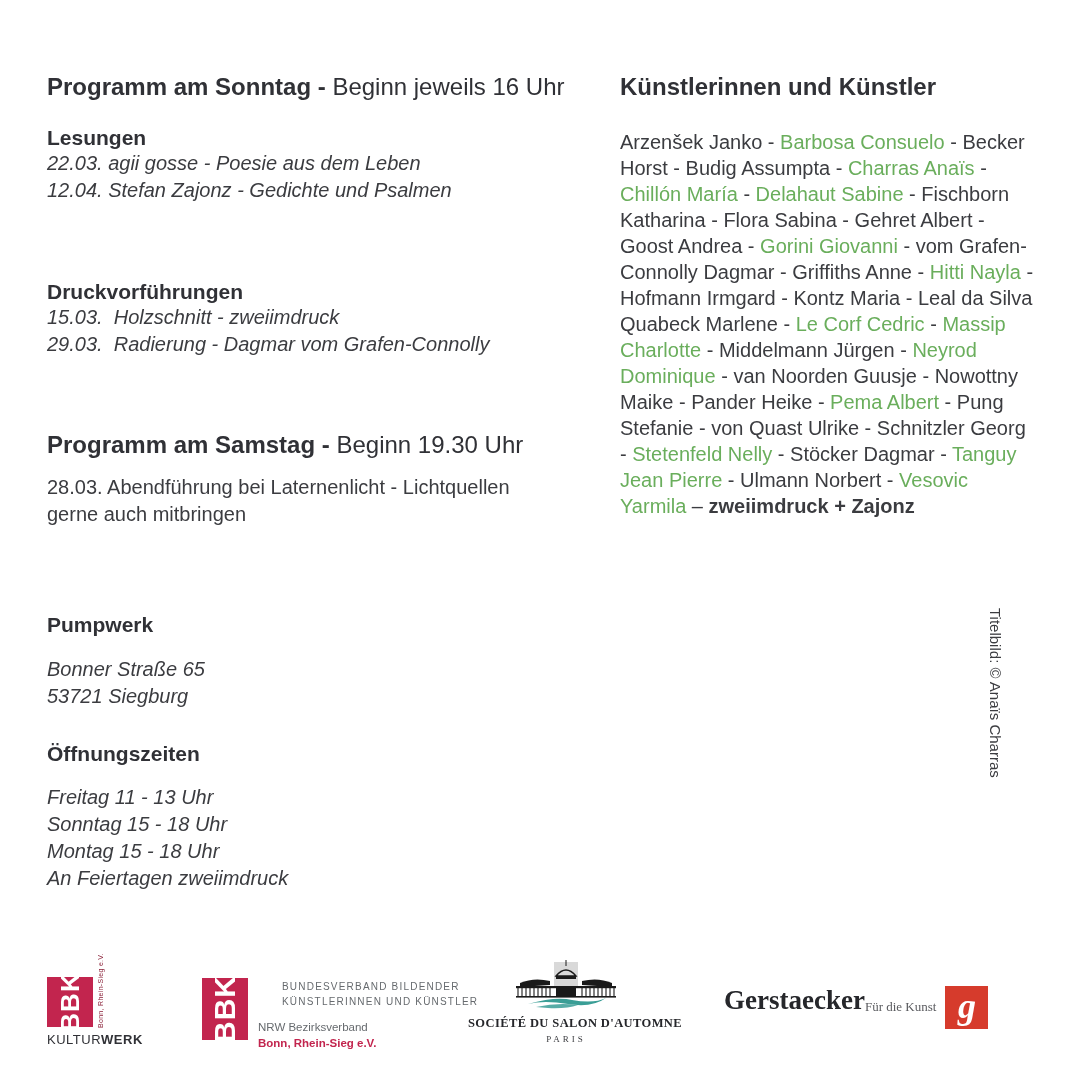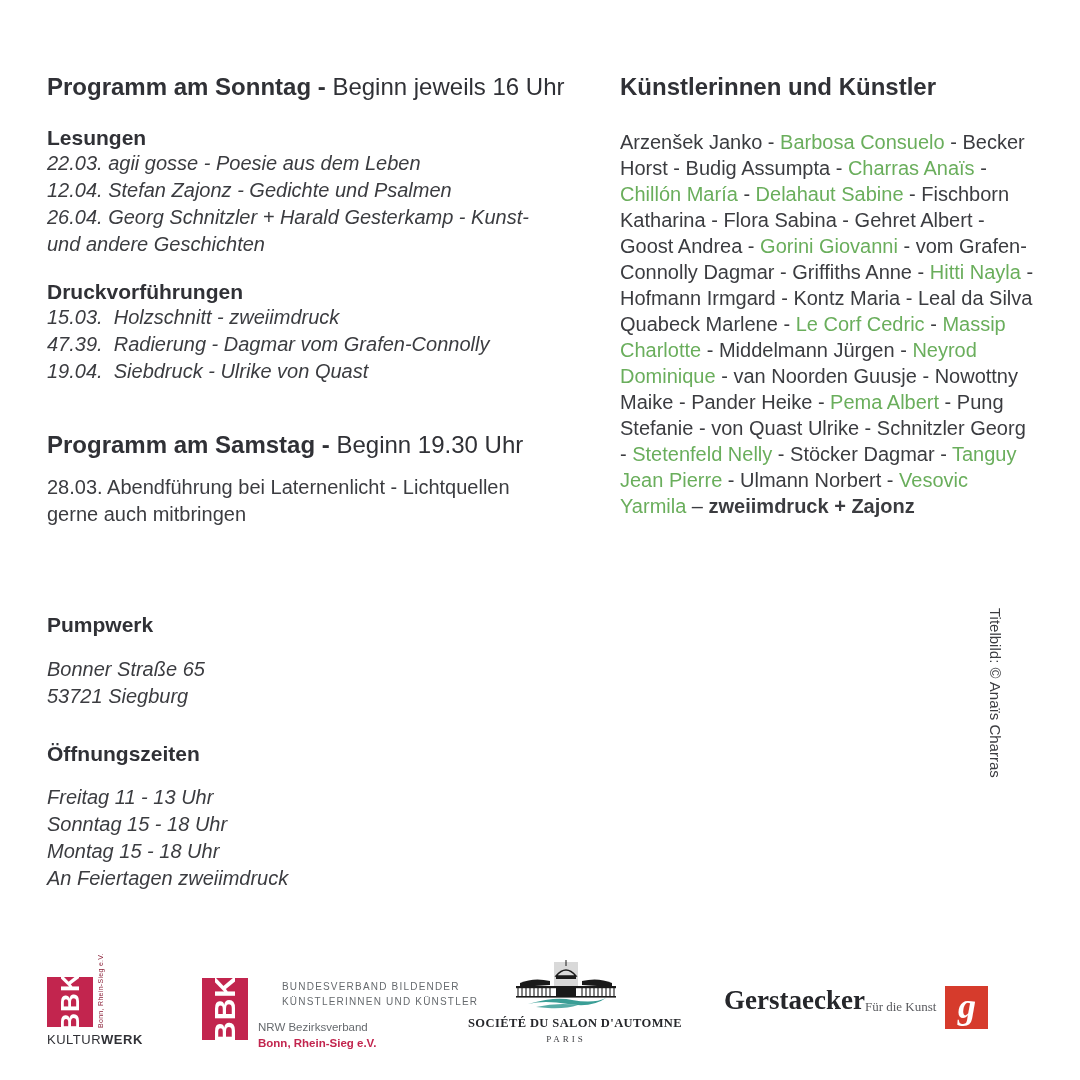--- a/index.html
+++ b/index.html
@@ -64,28 +64,26 @@
 </style>
 </head>
 <body>
 
 <h1 class="abs h1" style="left:47px;top:73px;"><span>Programm am Sonntag - </span><span class="light">Beginn jeweils 16 Uhr</span></h1>
 
 <div class="abs" style="left:47px;top:126px;">
   <h2 class="h2">Lesungen</h2>
   <div class="line" style="width:520px;">22.03. agii gosse - Poesie aus dem Leben</div>
   <div class="line" style="width:520px;">12.04. Stefan Zajonz - Gedichte und Psalmen</div>
-  <div class="line" style="width:500px;">26.04. Georg Schnitzler + Harald Gesterkamp - Kunst- und andere Geschichten</div>
 </div>
 
 <div class="abs" style="left:47px;top:280px;">
   <h2 class="h2">Druckvorführungen</h2>
   <div class="line">15.03.  Holzschnitt - zweiimdruck</div>
-  <div class="line">47.39.  Radierung - Dagmar vom Grafen-Connolly</div>
-  <div class="line">19.04.  Siebdruck - Ulrike von Quast</div>
+  <div class="line">29.03.  Radierung - Dagmar vom Grafen-Connolly</div>
 </div>
 
 <h1 class="abs h1" style="left:47px;top:431px;"><span>Programm am Samstag - </span><span class="light">Beginn 19.30 Uhr</span></h1>
 
 <p class="abs para" style="left:47px;top:474px;width:505px;">28.03. Abendführung bei Laternenlicht - Lichtquellen gerne auch mitbringen</p>
 
 <h2 class="abs h2" style="left:47px;top:613px;">Pumpwerk</h2>
 <div class="abs" style="left:47px;top:656px;">
   <div class="line">Bonner Straße 65</div>
   <div class="line">53721 Siegburg</div>

